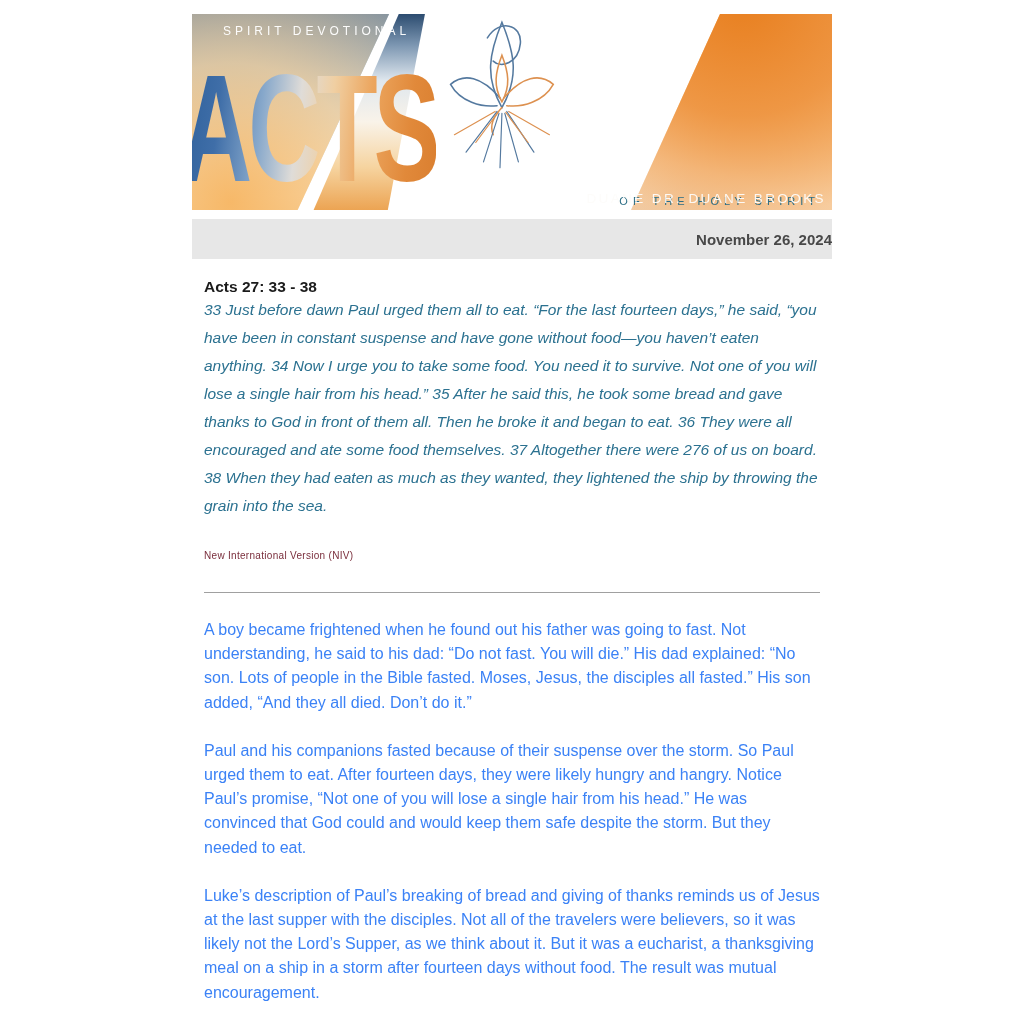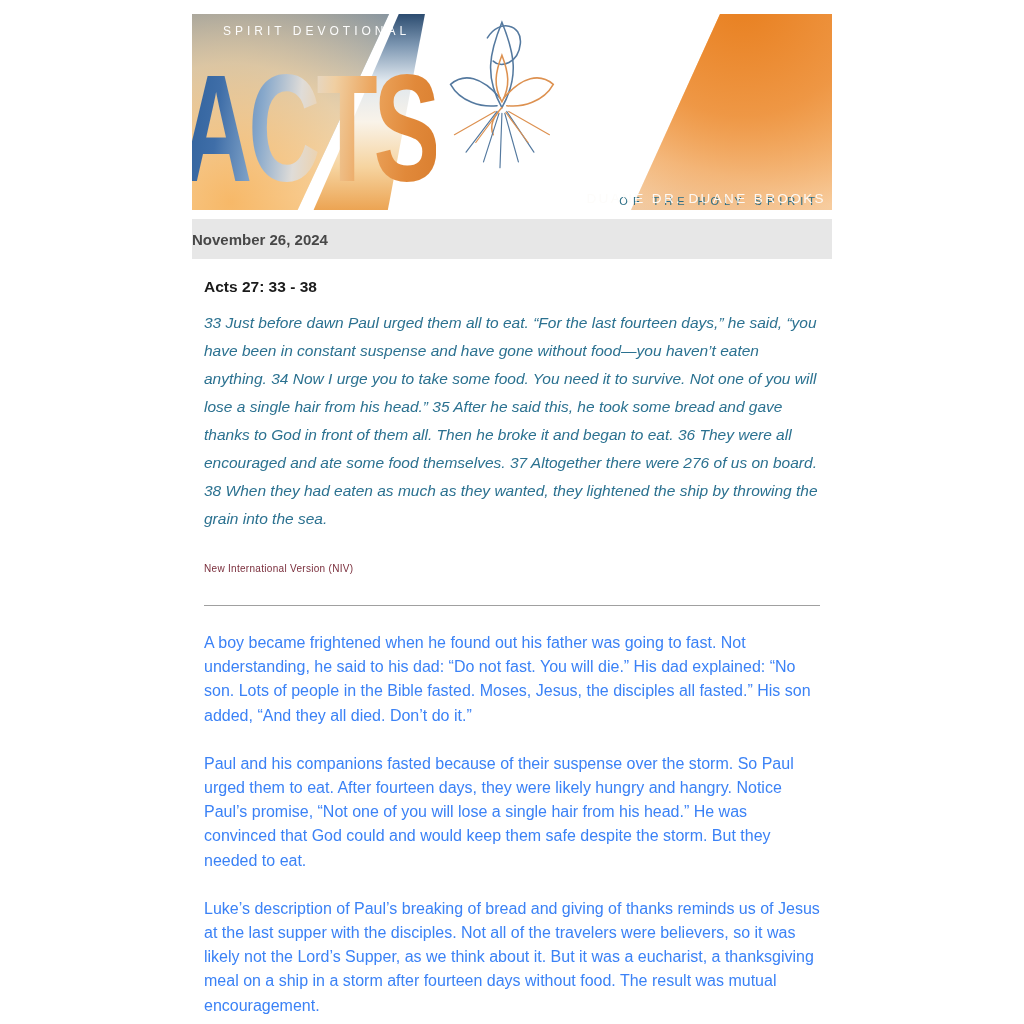--- a/index.html
+++ b/index.html
@@ -53,29 +53,29 @@
     color:#2a6d85; font-size:11px; letter-spacing:5px; font-weight:400;
   }
   .byline {
     position:absolute; z-index:5; right:6px; bottom:4px;
     color:rgba(253,252,250,.95); font-size:13.5px; letter-spacing:2.4px; font-weight:400;
   }
 
   
   .datebar {
     margin-top:9px; height:40px; background:#e7e7e7;
-    display:flex; align-items:center; justify-content:flex-start;
+    display:flex; align-items:center; justify-content:flex-end;
   }
   .datebar span { font-weight:bold; font-size:15px; color:#484848; }
 
   
   .content { padding:0 12px 20px; }
   .ref { margin-top:19px; font-size:15.5px; font-weight:700; color:#1b1b1b; }
   .passage {
-    margin-top:13px; font-style:italic; font-size:15.5px; line-height:28px;
+    font-style:italic; font-size:15.5px; line-height:28px;
     color:#2b7190;
   }
   .niv { margin-top:30px; font-size:10px; letter-spacing:.3px; color:#7a2e3c; }
   .divider { margin-top:31px; border:none; border-top:1px solid #a0a0a0; }
   .body-p { margin-top:25px; font-size:16px; line-height:24.2px; color:#3b82f6; }
   .body-p + .body-p { margin-top:24px; }
 </style>
 </head>
 <body>
 

